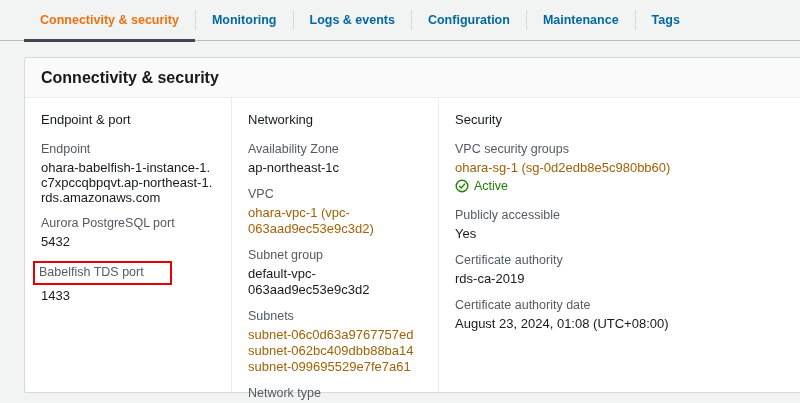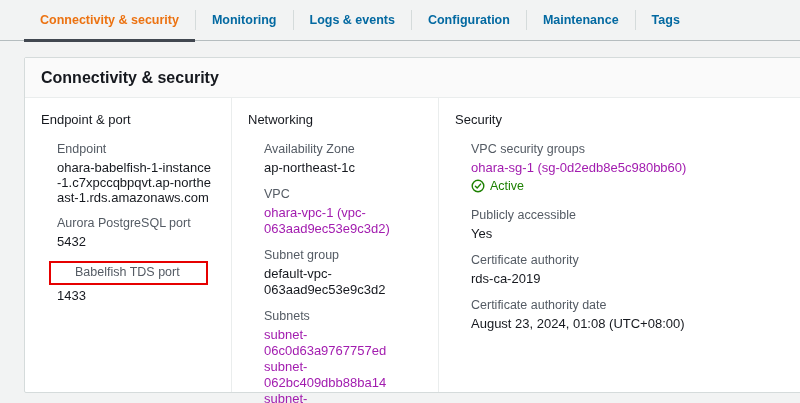--- a/index.html
+++ b/index.html
@@ -70,56 +70,56 @@
   .col-1 { width: 207px; border-right: 1px solid #eaeded; }
   .col-2 { width: 207px; border-right: 1px solid #eaeded; }
   .col-3 { flex: 1; }
   .col-heading {
     font-size: 13px;
     font-weight: 400;
     line-height: 19px;
     color: #16191f;
     margin-bottom: 13px;
   }
-  .field { margin-bottom: 11px; margin-left: 16px; }
+  .field { margin-bottom: 11px; }
   .field-label {
     font-size: 12.5px;
     line-height: 15px;
     color: #545b64;
     margin-bottom: 3px;
   }
   .field-value {
     font-size: 13px;
     line-height: 16px;
     color: #16191f;
   }
   .endpoint-value {
     word-break: break-all;
     max-width: 176px;
     line-height: 15px;
   }
   .link {
-    color: #a21caf;
+    color: #a16207;
     cursor: pointer;
     text-decoration: none;
   }
   .subnet-link { display: block; line-height: 16px; }
   .status {
     display: flex;
     gap: 5px;
     margin-top: 3px;
     font-size: 12.5px;
     color: #1d8102;
     height: 18px;
   }
   .status svg { display: block; }
   .red-box {
     display: inline-block;
     border: 2px solid #e60000;
-    padding: 2px 26px 3px 24px;
+    padding: 2px 26px 3px 4px;
     margin-left: -8px;
     margin-bottom: 3px;
   }
   .red-box .field-label { margin-bottom: 0; }
 </style>
 </head>
 <body>
 
 <div class="tabbar">
   <div class="tab active">Connectivity &amp; security</div>

